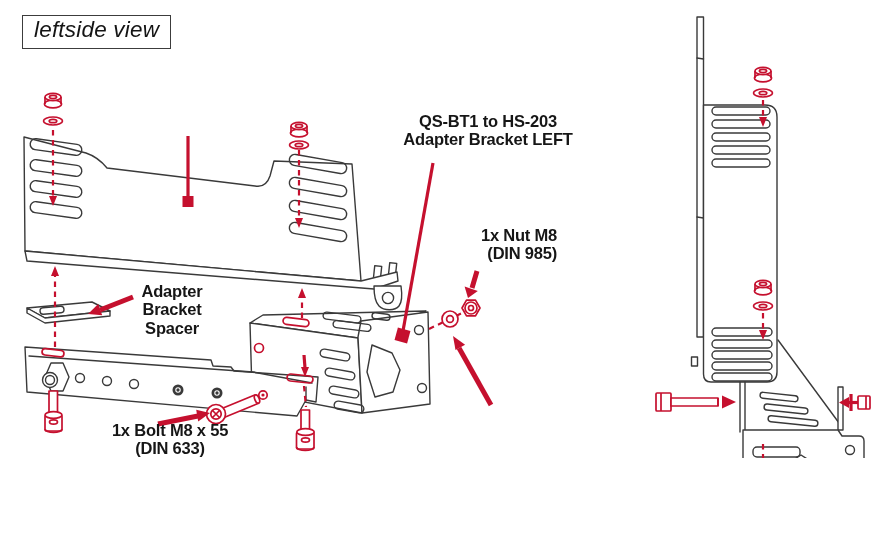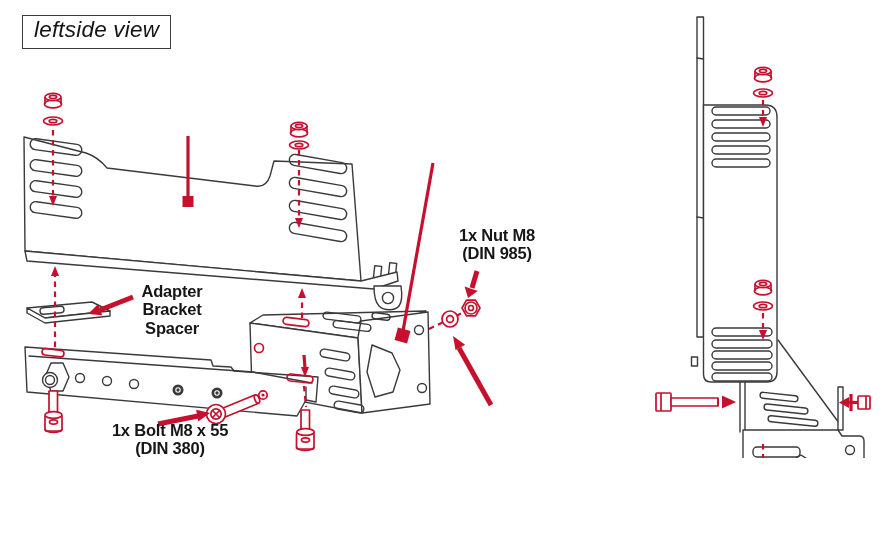--- a/index.html
+++ b/index.html
@@ -292,25 +292,27 @@
       <ellipse class="r" cx="763" cy="528" rx="3.8" ry="2.1"></ellipse>
       <path class="r" d="M755,535 A8.2,3.2 0 0 0 771.5,535"></path>
     </g>
   </svg>
 
   <div id="view-box">
     <span>leftside view</span>
   </div>
 
 
-
-  <div class="callout" style="left:497px;top:226px;">1x Nut M8
+  <div class="callout" style="left:488px;top:112px;">QS-BT1 to HS-203
+Adapter Bracket LEFT</div>
+
+  <div class="callout" style="left:519px;top:226px;text-align:right;">1x Nut M8
 (DIN 985)</div>
 
   <div class="callout" style="left:172px;top:282px;">Adapter
 Bracket
 Spacer</div>
 
   <div class="callout" style="left:170px;top:421px;">1x Bolt M8 x 55
-(DIN 380)</div>
+(DIN 633)</div>
 
 
 </div>
 
 </body></html>

